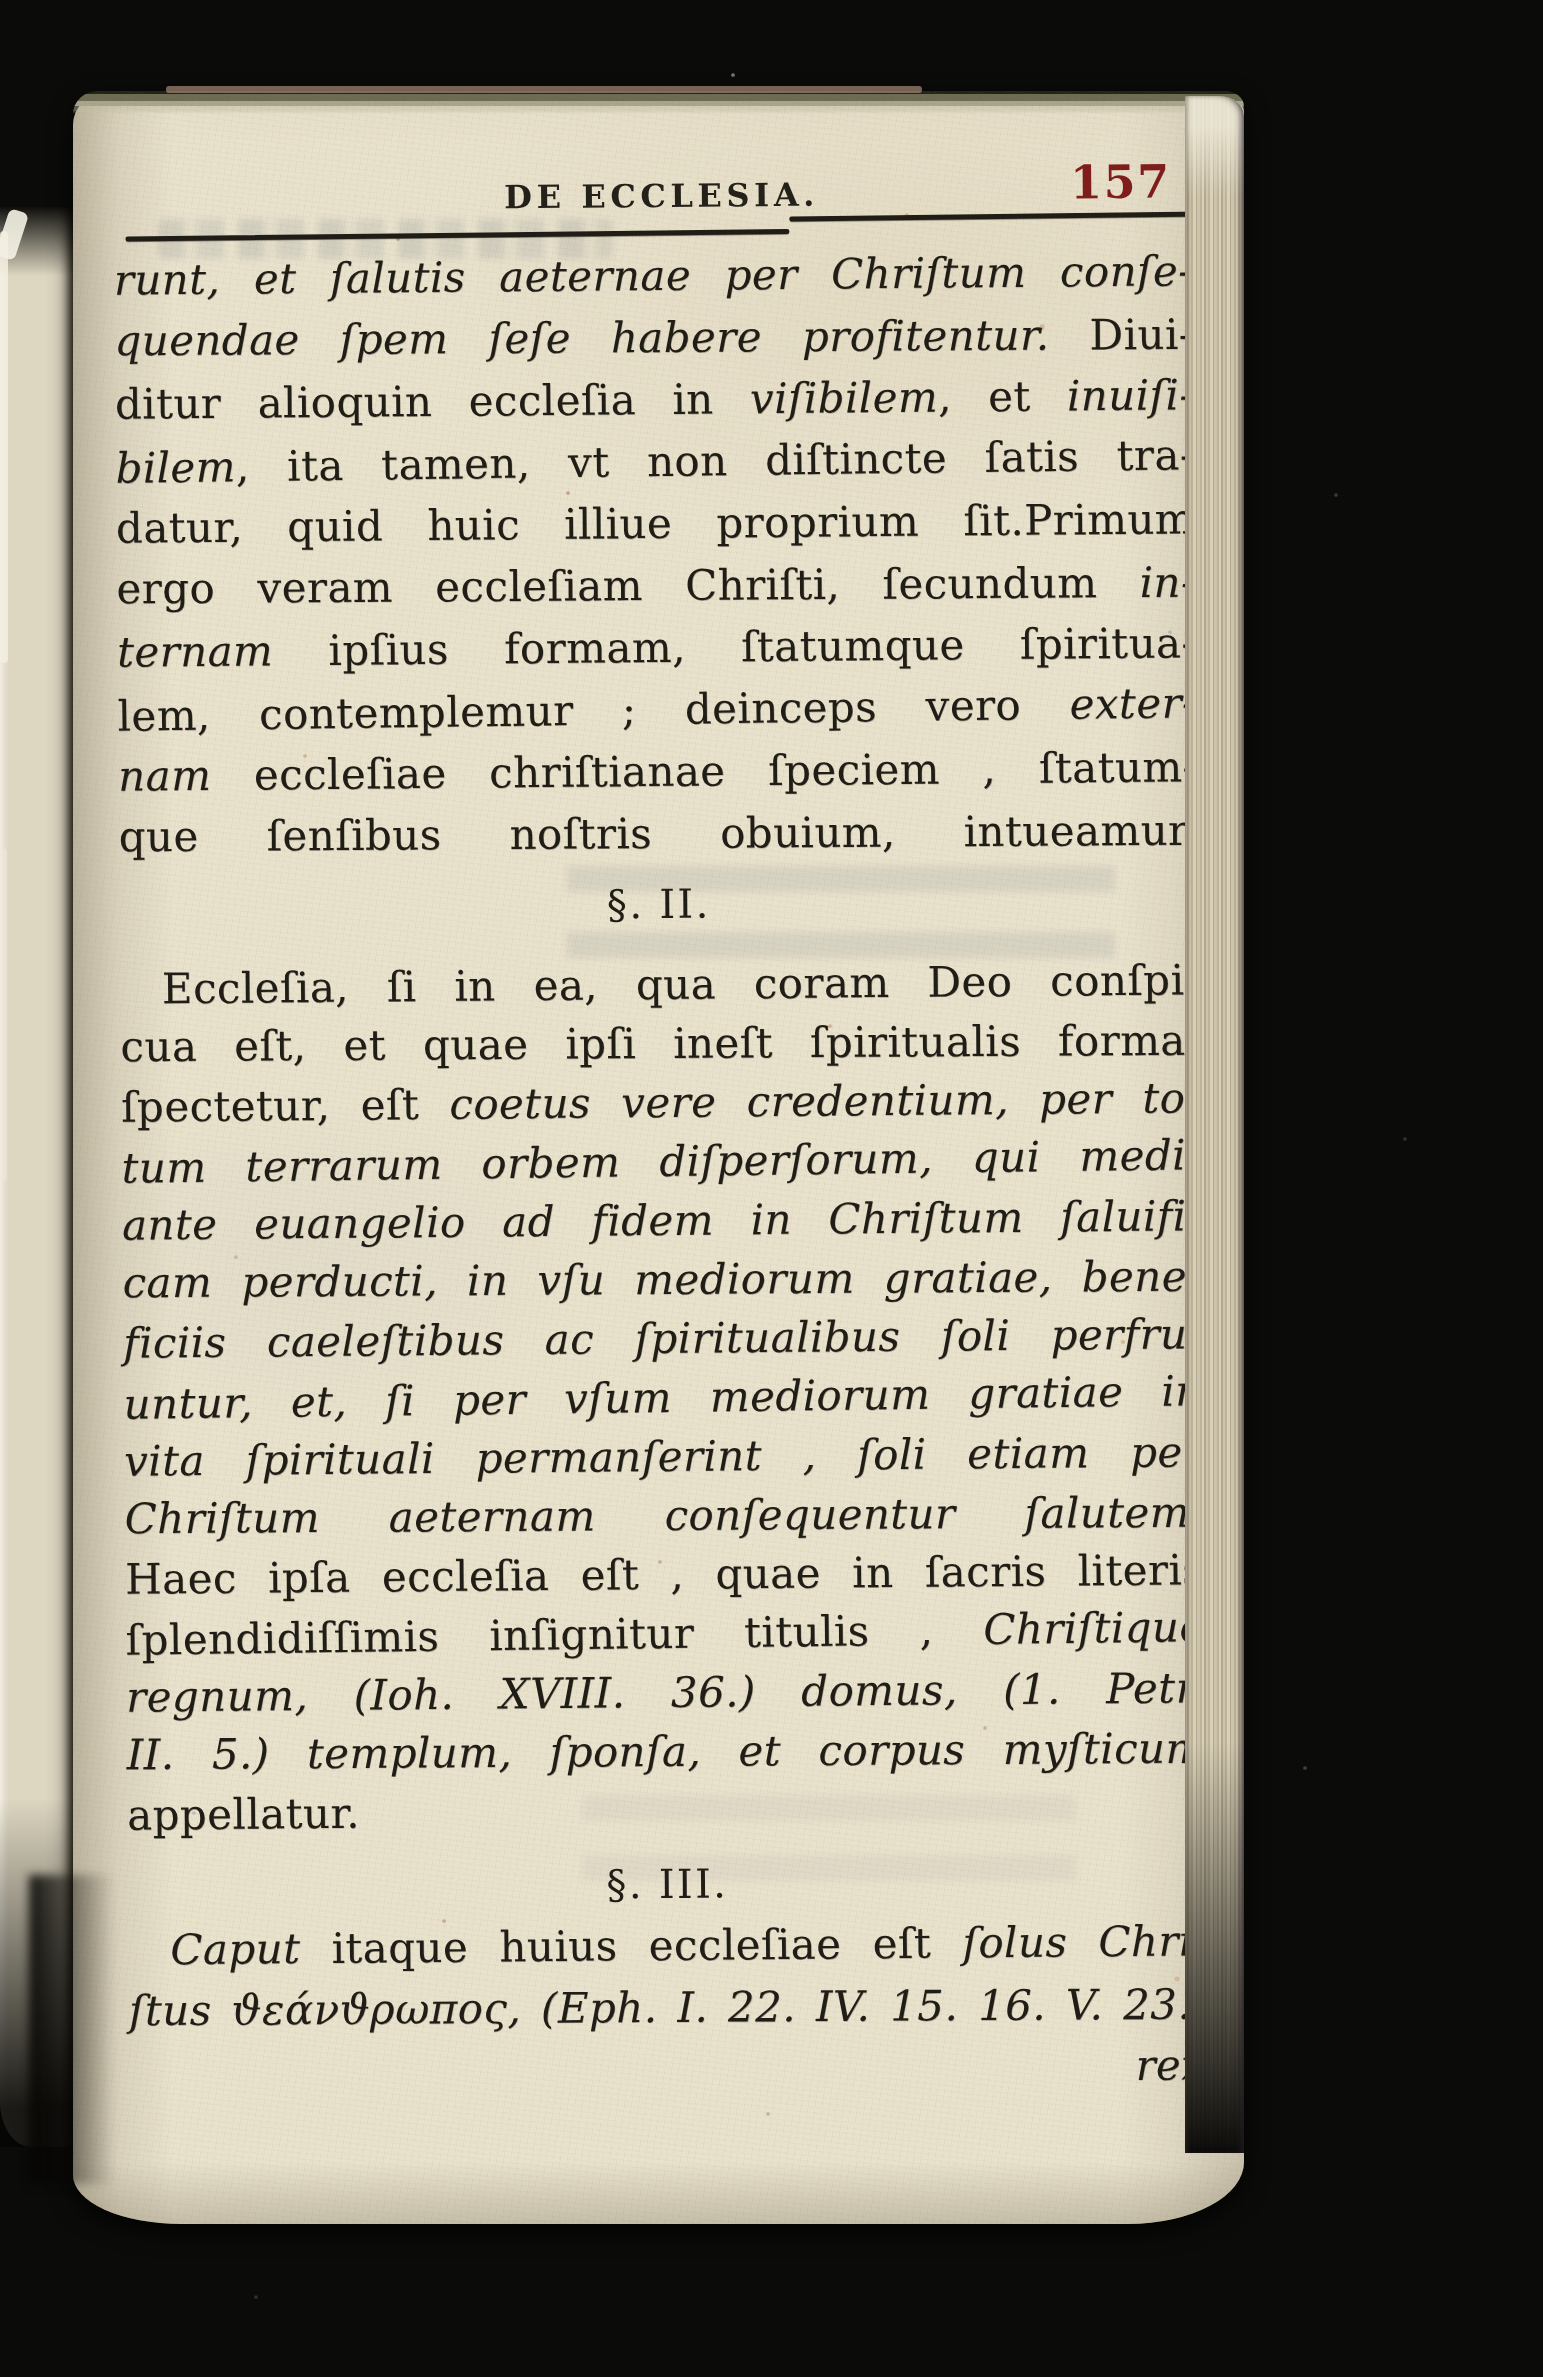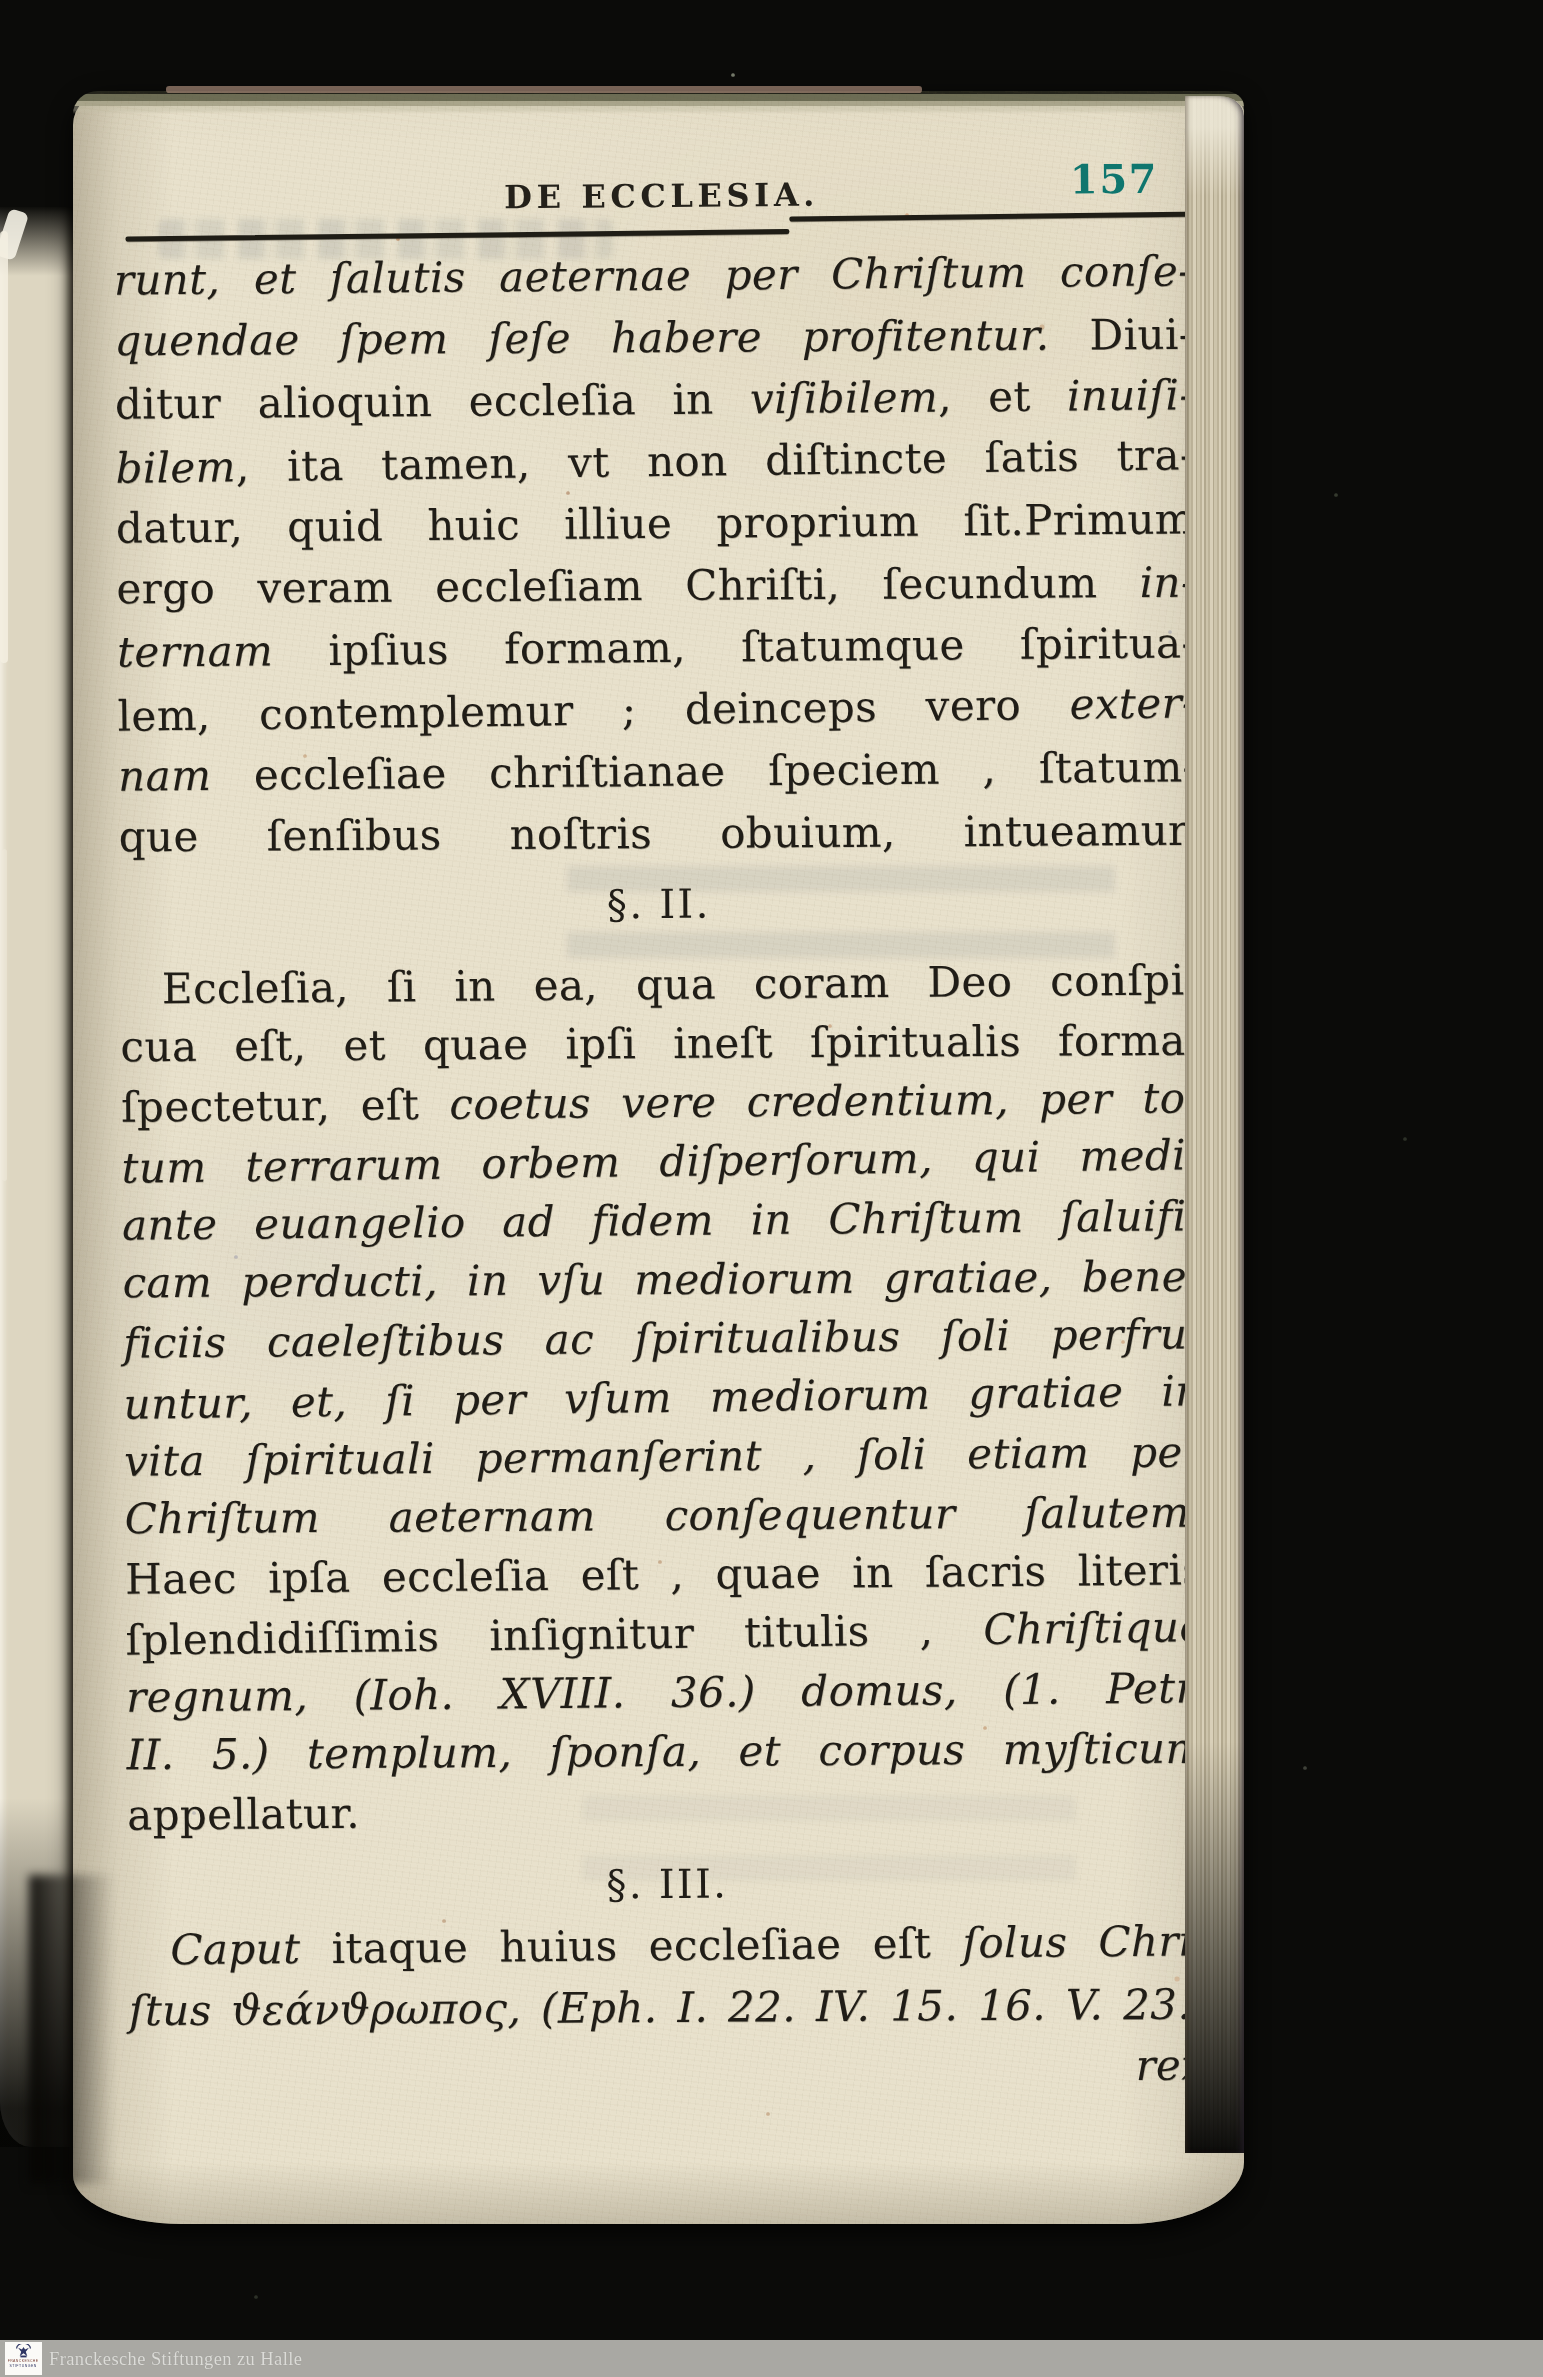--- a/index.html
+++ b/index.html
@@ -42,21 +42,21 @@
     border-radius:0 25px 0 0 / 0 20px 0 0;
     background:
       linear-gradient(180deg, rgba(236,231,214,.85) 0 31px, rgba(236,231,214,0) 100px, rgba(10,10,8,0) 80%, rgba(10,10,8,.65) 93%, rgba(6,6,5,.97) 100%),
       repeating-linear-gradient(90deg,#d9d0b9 0 2.3px,#b2a88e 2.3px 3.9px,#cdc4ab 3.9px 6.2px,#bdb399 6.2px 8.5px);
     box-shadow:inset 3.9px 0 5.4px -2.3px rgba(60,50,35,.55), inset -5.4px 0 7px -3.1px rgba(38,30,42,.85);}
 
   
   .content{position:absolute;inset:0;transform:rotate(-0.5deg);transform-origin:586px 324px;color:#201d17;z-index:3;}
   .running-head{position:absolute;left:336px;top:86px;width:509px;text-align:center;
     font-size:32px;font-weight:600;letter-spacing:4.6px;color:#24211a;}
-  .page-num{position:absolute;left:999px;top:68px;font-size:40px;font-weight:600;letter-spacing:1.5px;color:#0f766e;}
+  .page-num{position:absolute;left:999px;top:68px;font-size:46px;font-weight:600;letter-spacing:1.5px;color:#7f1d1d;}
   .rule{position:absolute;height:5.4px;background:#1f1d16;border-radius:2.3px;box-shadow:0 1.5px 0.8px -0.8px rgba(35,30,20,.5);}
   .rule-a{left:54px;top:140px;width:664px;transform:rotate(-0.15deg);}
   .rule-b{left:718px;top:126px;width:437px;transform:rotate(-0.2deg);}
 
   #text-blocks{position:absolute;inset:0;}
   .block{position:absolute;left:42px;width:1079px;}
   .block-0{top:154px;--lh:62px;font-size:42px;}
   .block-1{top:781px;}
   .block-2{top:864px;--lh:59px;font-size:42px;}
   .block-3{top:1761px;}
@@ -172,27 +172,15 @@
           </div>
         </div>
     </div>
 
     <div class="fore-edge"></div>
   </div>
 
   <div class="gutter-shadow"></div>
   <div class="dust"></div>
 
-  <div class="footer">
-    <div class="logo-box">
-      <svg class="logo-emblem" viewBox="0 0 22 20">
-        <path d="M2 6 A 9 7 0 0 1 20 6" fill="none" stroke="#2e3563" stroke-width="1.6"></path>
-        <path d="M11 4 L9 7 L4 5 L8 10 L6 16 L11 12 L16 16 L14 10 L18 5 L13 7 Z" fill="#2e3563"></path>
-        <rect x="7" y="15" width="8" height="2.4" fill="#2e3563"></rect>
-      </svg>
-      <div class="logo-t1">FRANCKESCHE</div>
-      <div class="logo-t2">STIFTUNGEN</div>
-    </div>
-    <div class="footer-label">Franckesche Stiftungen zu Halle</div>
-  </div>
 
 </div>
 
 
 </body></html>

